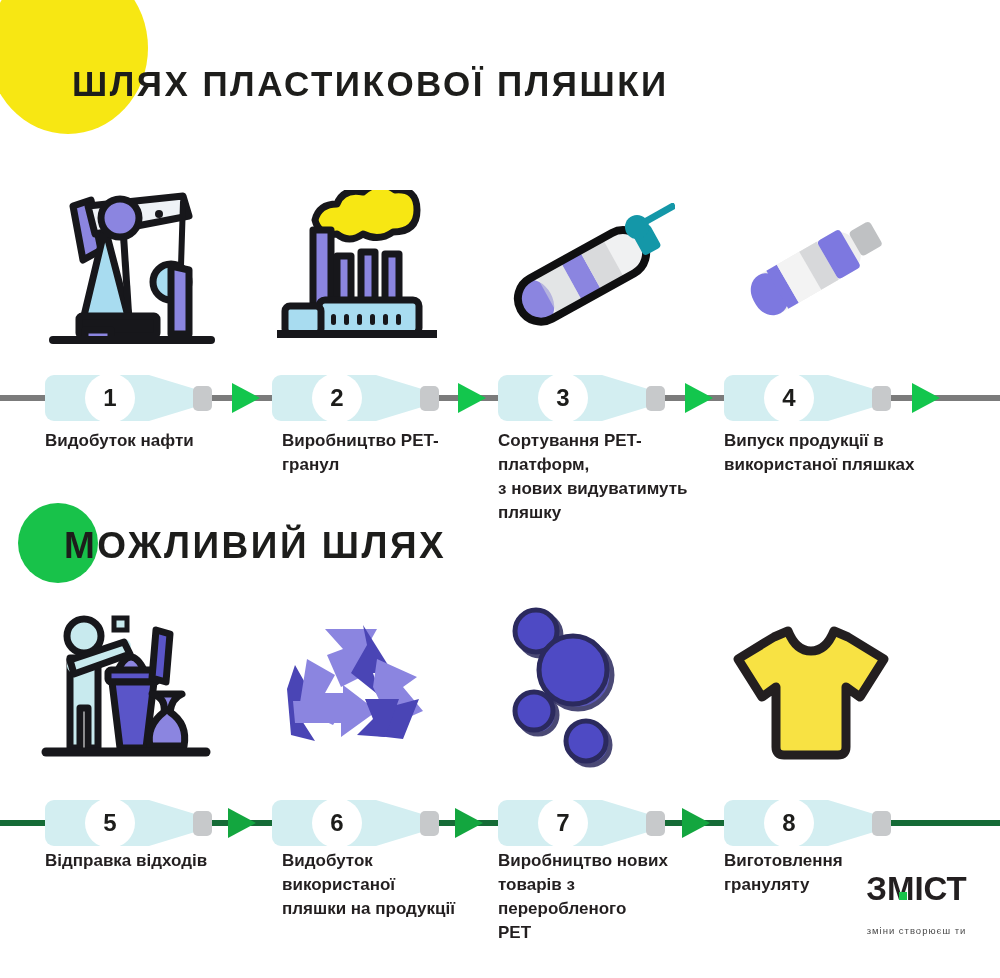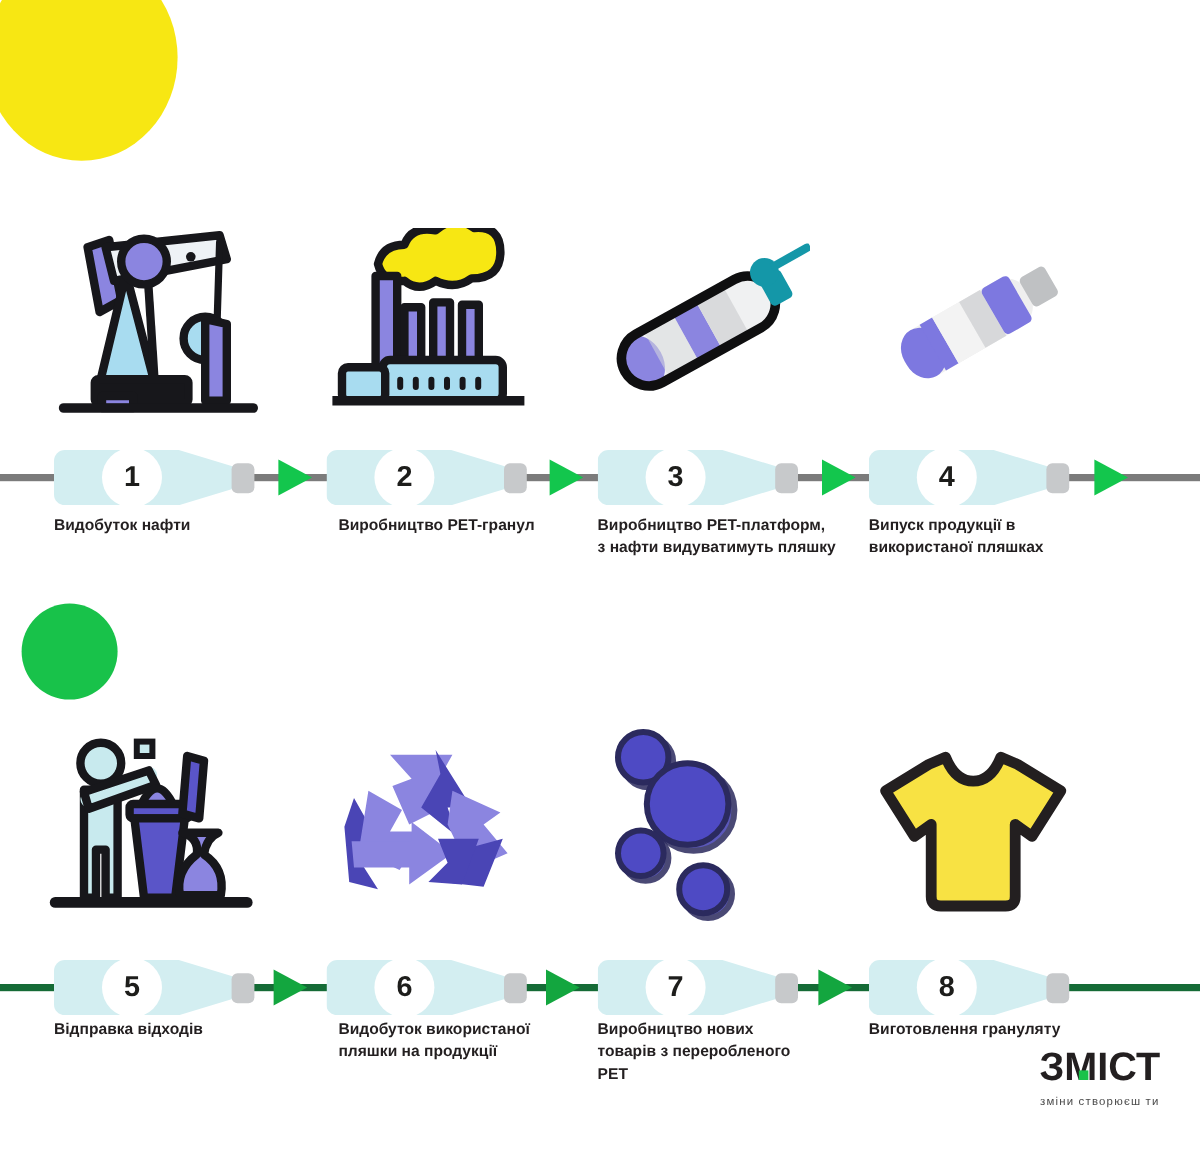--- a/index.html
+++ b/index.html
@@ -80,50 +80,52 @@
   
   .b1{left:45px;} .b2{left:272px;} .b3{left:498px;} .b4{left:724px;}
   .a1{left:232px;} .a2{left:458px;} .a3{left:685px;} .a4{left:912px;}
   .a5{left:228px;} .a6{left:455px;} .a7{left:682px;}
 
   
   .captions{position:absolute;left:0;width:1000px;}
   #captions-top{top:429px;}
   #captions-bottom{top:849px;}
   .caption{
-    position:absolute;width:200px;font-size:13px;font-weight:700;
+    position:absolute;width:200px;font-size:17px;font-weight:700;
     line-height:1.42;color:#231f20;
   }
   .caption:nth-child(1){left:45px;}
   .caption:nth-child(2){left:282px;}
   .caption:nth-child(3){left:498px;}
   .caption:nth-child(4){left:724px;}
   .caption span{display:block;}
 
   
   .logo{position:absolute;left:844px;top:872px;width:145px;text-align:center;}
   .logo-word{
     position:relative;font-size:33px;font-weight:700;letter-spacing:0px;
     color:#231f20;line-height:1;display:inline-block;
   }
   .logo-dot{
     position:absolute;left:55px;top:20px;width:8px;height:8px;background:#18c24a;
   }
   .logo-tag{
-    margin-top:8px;font-size:9.5px;letter-spacing:1px;color:#4a4a4a;
+    margin-top:20px;font-size:9.5px;letter-spacing:1px;color:#4a4a4a;
   }
 </style>
 </head>
 <body>
 
 <div class="canvas">
 
   <div class="blob-yellow"></div>
   <div class="blob-green"></div>
 
+  <div class="heading" id="heading-1">ШЛЯХ ПЛАСТИКОВОЇ ПЛЯШКИ</div>
+  <div class="heading" id="heading-2">МОЖЛИВИЙ ШЛЯХ</div>
 
   <div class="icon-row" id="icon-row-top">
 
     <div class="icon-cell">
       <svg width="175" height="160" viewBox="0 0 175 160">
         <g stroke="#17171b" stroke-width="7" stroke-linejoin="round" stroke-linecap="round">
           <path d="M30 18 L48 12 L58 62 L40 72 Z" fill="#8b85e0"></path>
           <path d="M45 18 L140 8 L146 28 L52 46 Z" fill="#eef2f6"></path>
           <path d="M62 40 L86 132 L40 132 Z" fill="#a8dcf0"></path>
           <path d="M80 40 L86 132" fill="none"></path>
@@ -228,22 +230,22 @@
   </div>
 
   <div class="captions" id="captions-top">
     <div class="caption">
       <span>Видобуток нафти</span>
     </div>
     <div class="caption">
       <span>Виробництво PET-гранул</span>
     </div>
     <div class="caption">
-      <span>Виробництво PET-платформ,</span>
-      <span>з нафти видуватимуть пляшку</span>
+      <span>Сортування PET-платформ,</span>
+      <span>з нових видуватимуть пляшку</span>
     </div>
     <div class="caption">
       <span>Випуск продукції в</span>
       <span>використаної пляшках</span>
     </div>
   </div>
 
   <div class="icon-row" id="icon-row-bottom">
 
     <div class="icon-cell">

